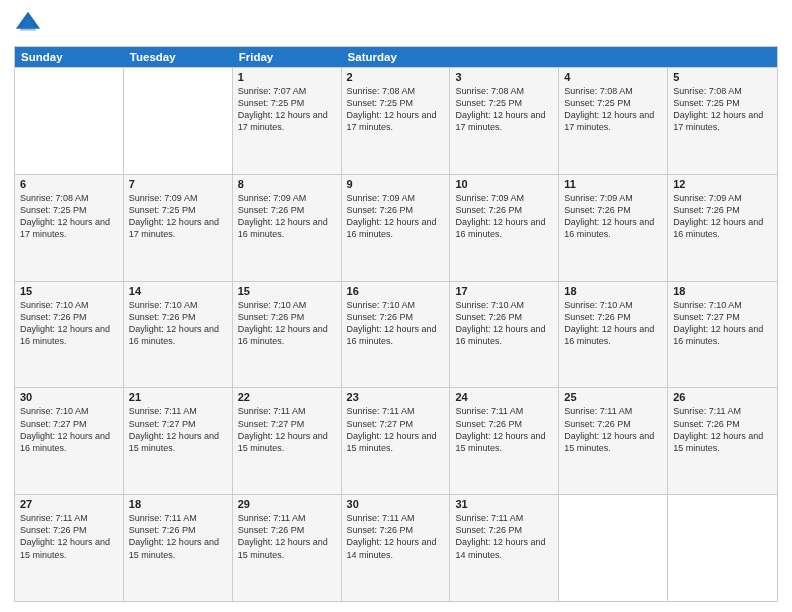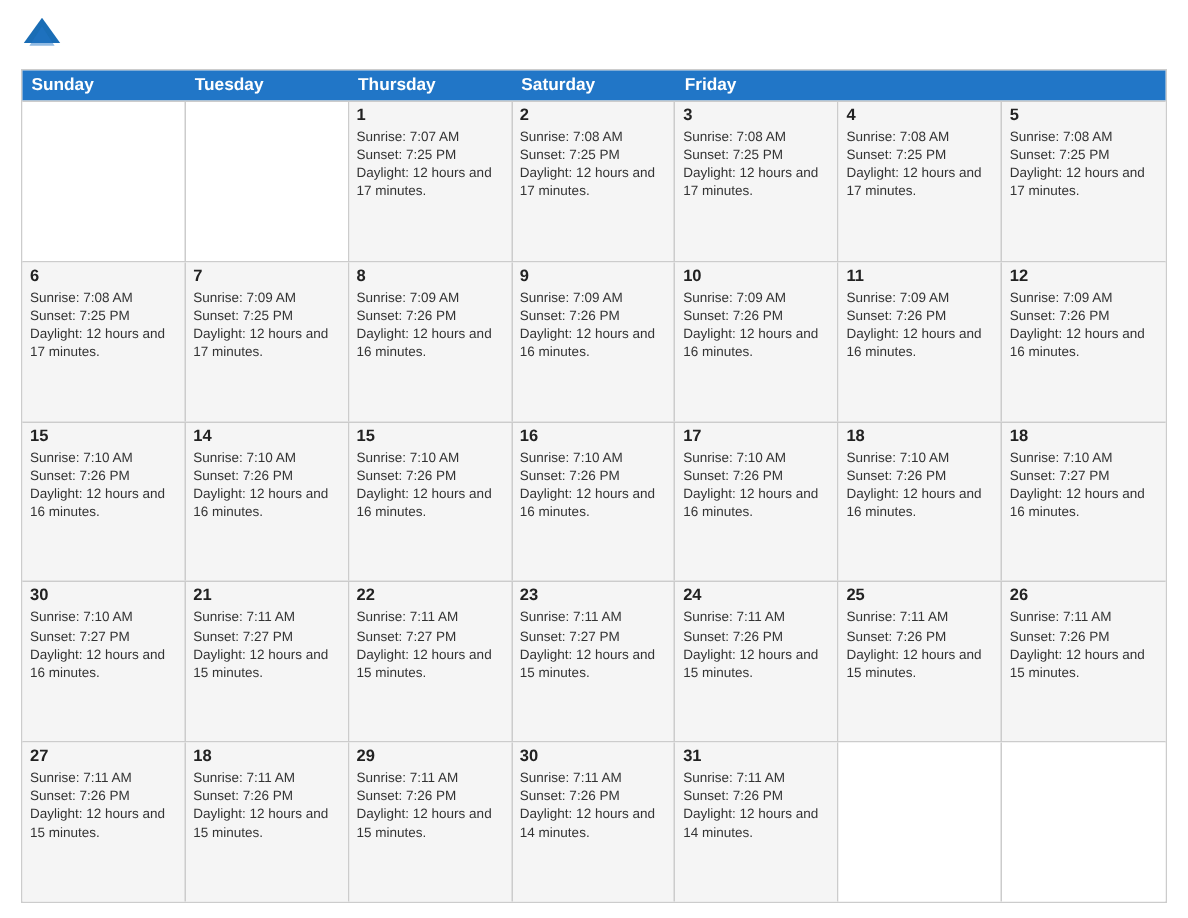--- a/index.html
+++ b/index.html
@@ -135,23 +135,22 @@
     <div class="title-block">
       <div class="month-year"></div>
       <div class="location"></div>
     </div>
   </div>
 
   <div class="calendar">
     <div class="cal-header">
     <div class="cal-header-cell">Sunday</div>
         <div class="cal-header-cell">Tuesday</div>
-        <div class="cal-header-cell">Thursday</div>
+        <div class="cal-header-cell">Friday</div>
         <div class="cal-header-cell">Saturday</div>
-        <div class="cal-header-cell">Friday</div>
       </div>
     <div class="cal-body">
     <div class="cal-row">
           <div class="cal-cell empty"></div>
           <div class="cal-cell empty"></div>
           <div class="cal-cell shaded">
             <div class="day-num">1</div>
             <div class="day-info" style="white-space: pre-line;">Sunrise: 7:07 AM
 Sunset: 7:25 PM
 Daylight: 12 hours and 17 minutes.</div>

